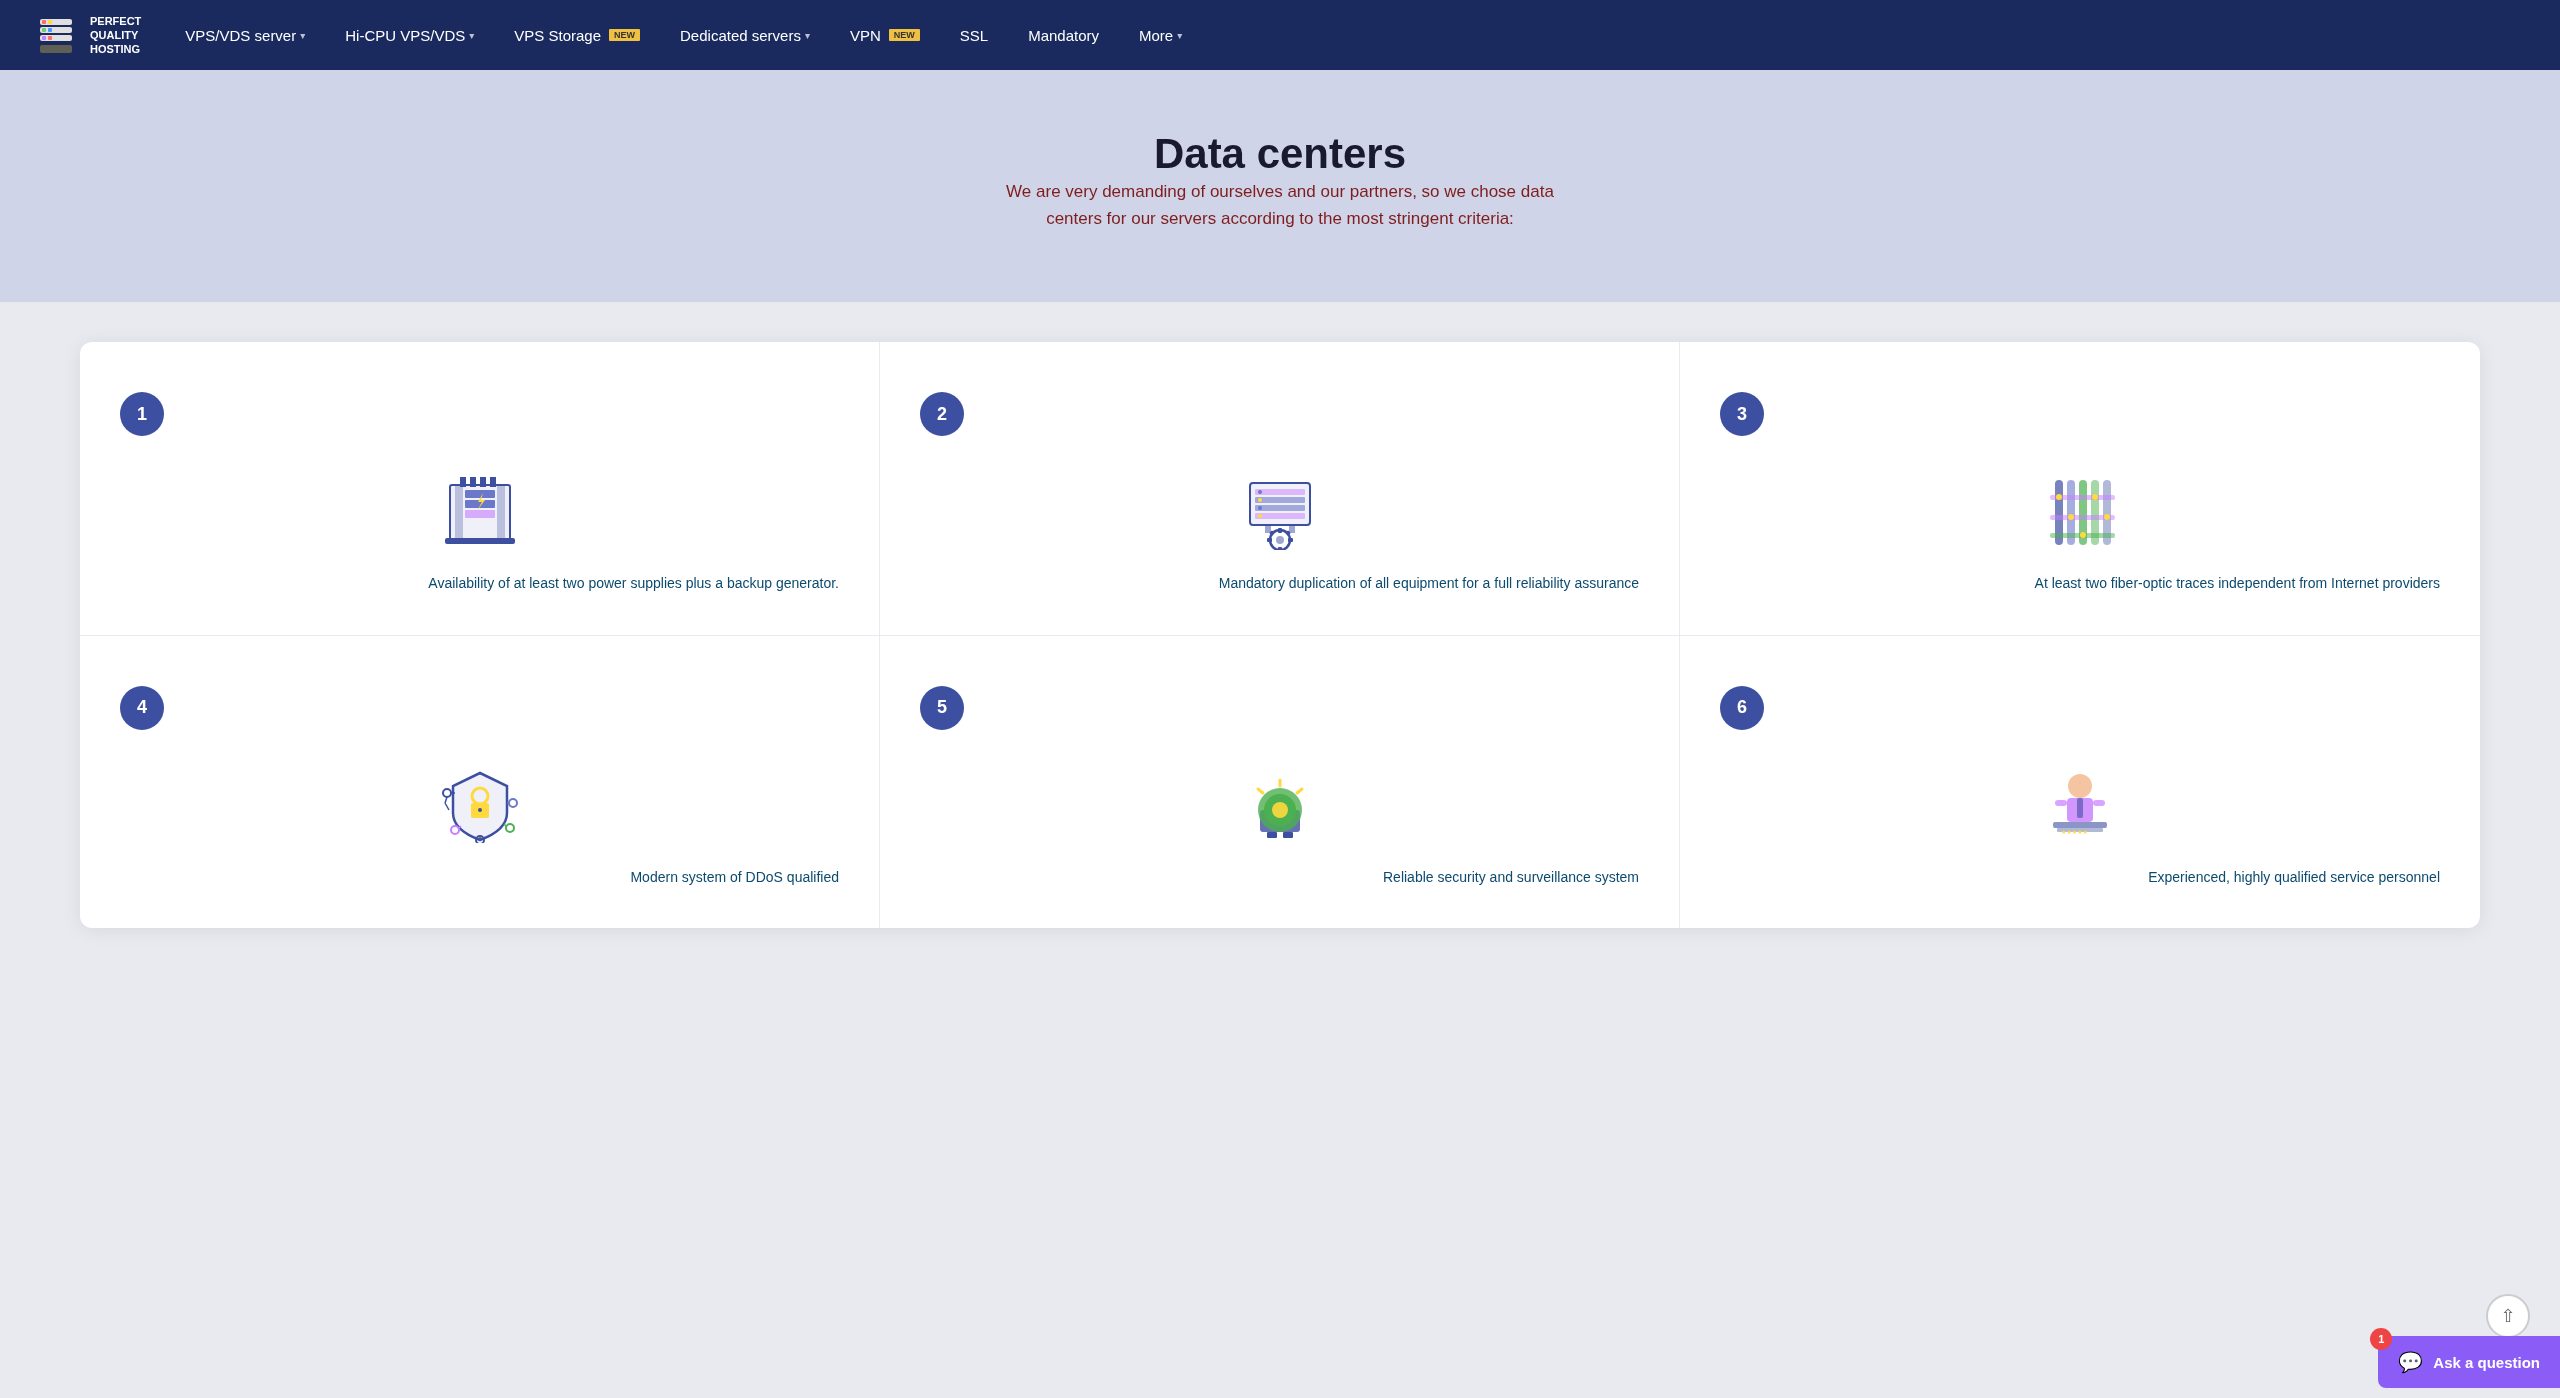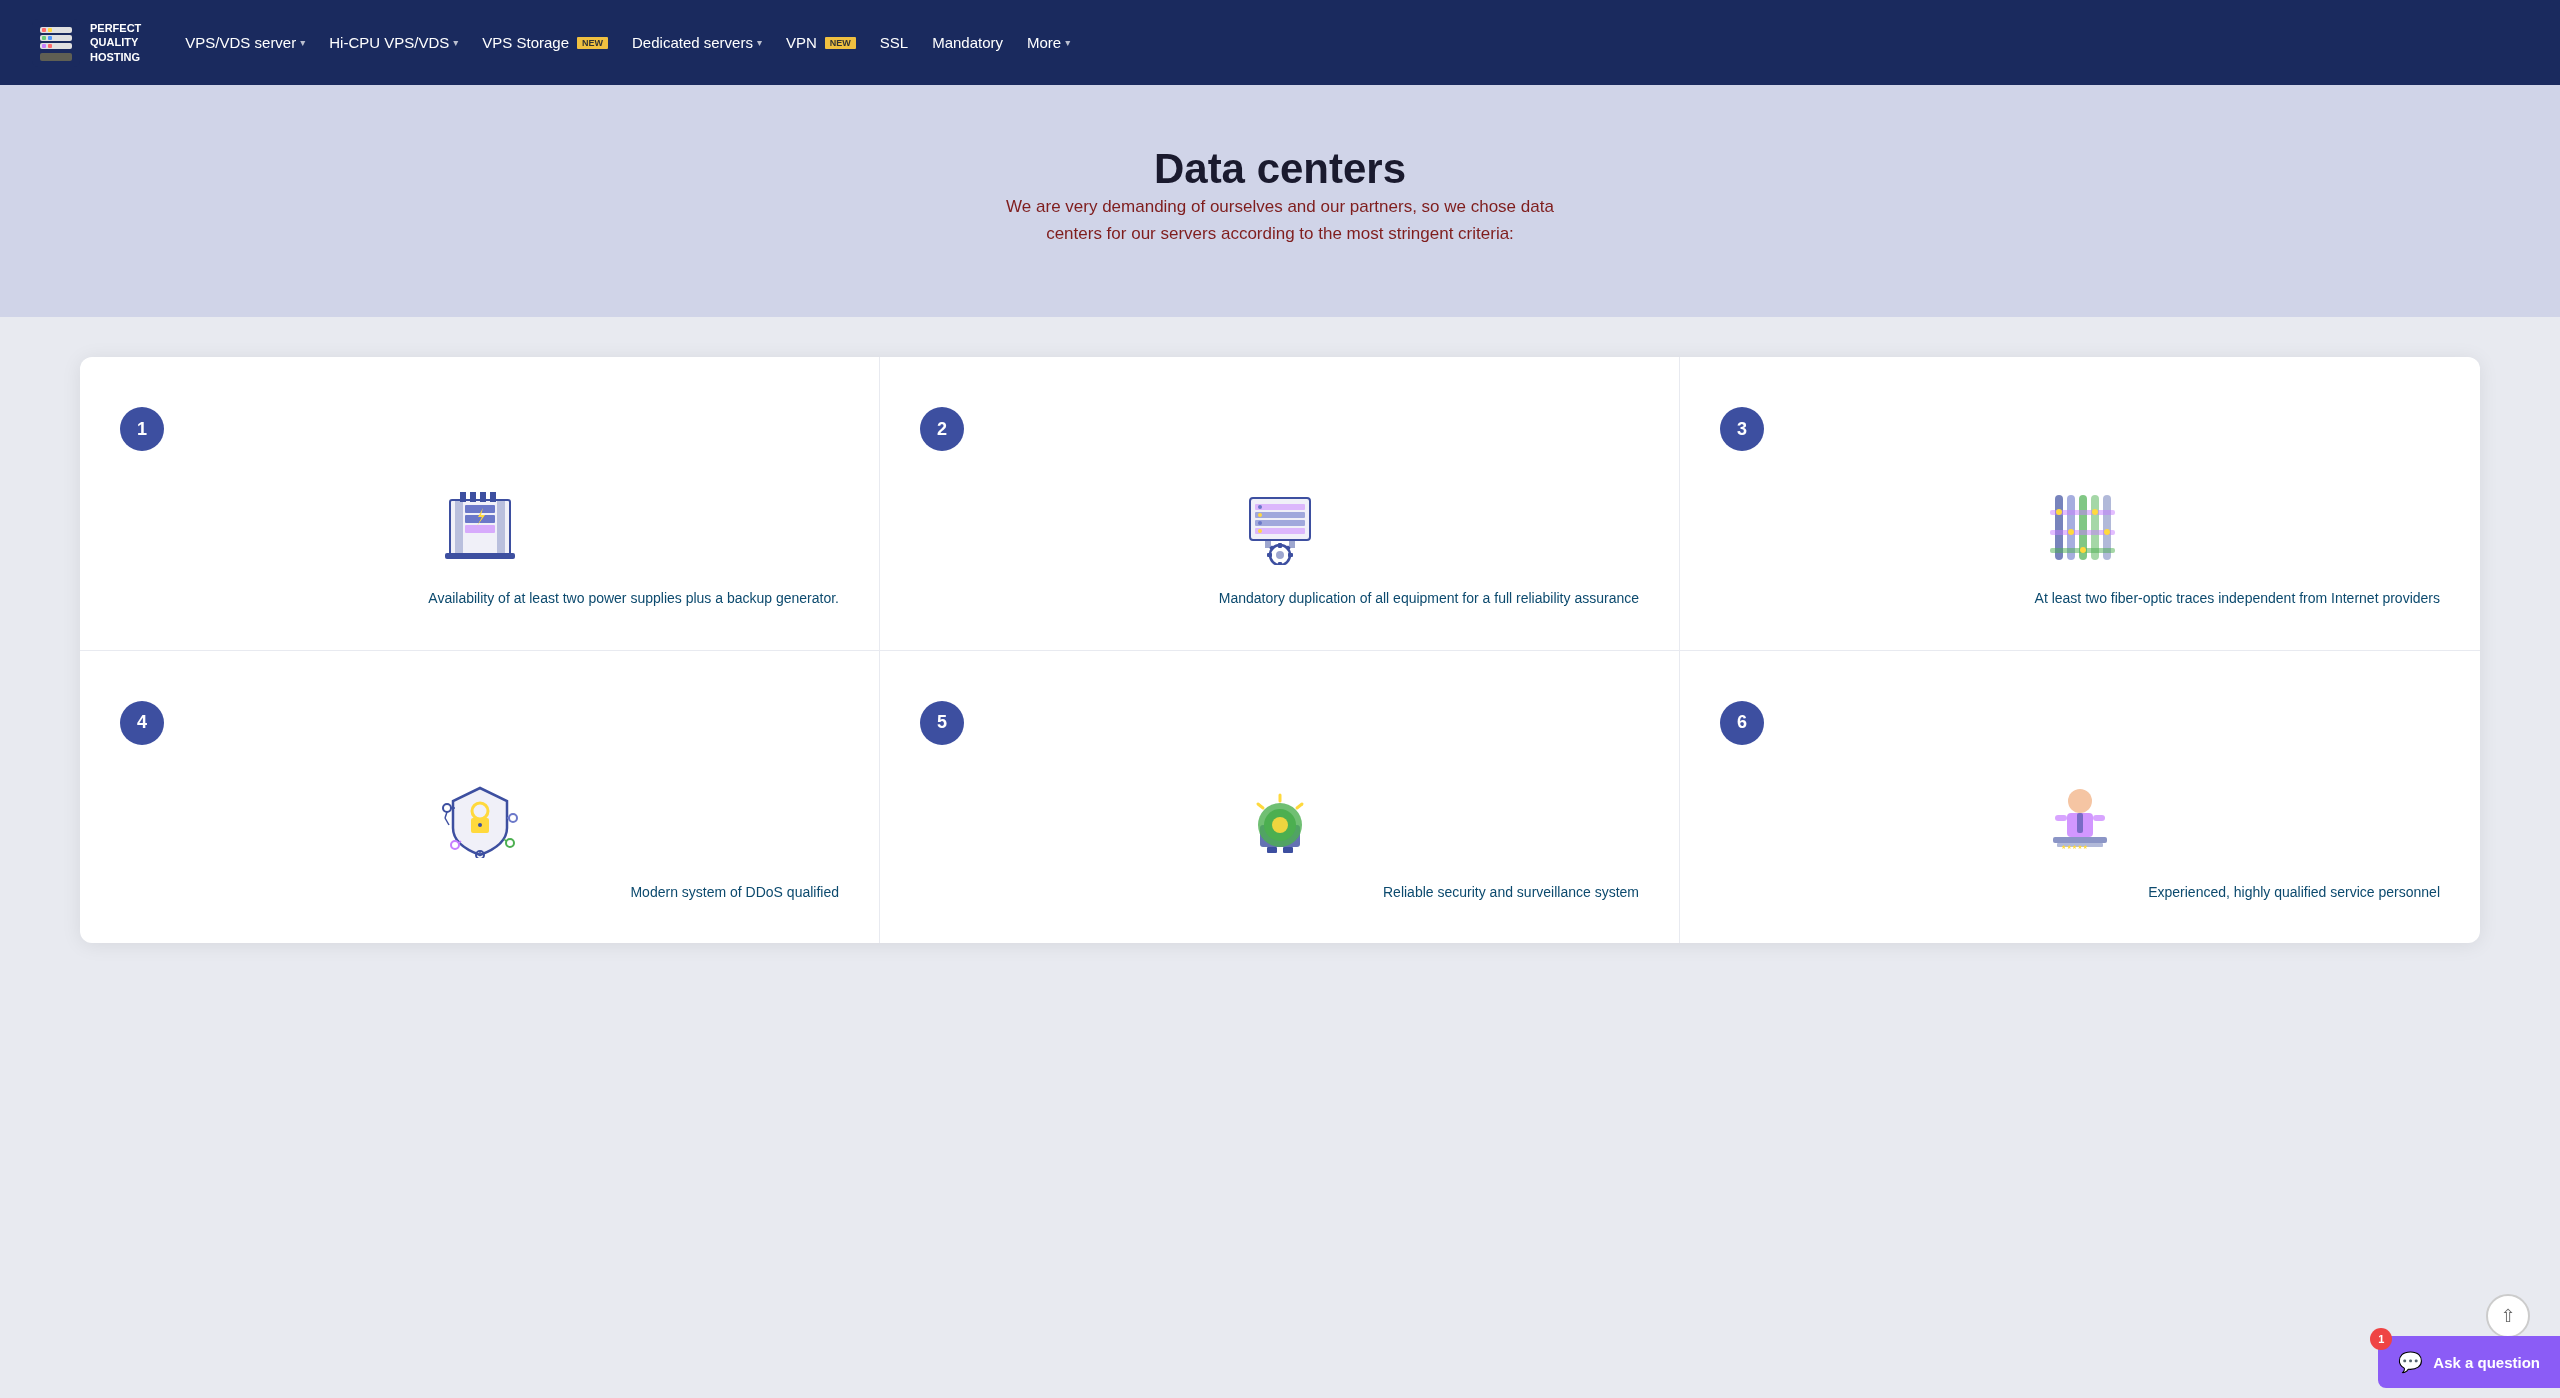--- a/index.html
+++ b/index.html
@@ -4,21 +4,21 @@
   <style>
     * { margin: 0; padding: 0; box-sizing: border-box; }
     body { font-family: -apple-system, BlinkMacSystemFont, 'Segoe UI', sans-serif; background: #e8eaf0; min-height: 100vh; }
 
     
     .navbar {
       background: #1a2a5e;
       display: flex;
       align-items: center;
       padding: 0 32px;
-      height: 85px;
+      height: 70px;
       position: relative;
       z-index: 100;
     }
     .logo-area {
       display: flex;
       align-items: center;
       margin-right: 32px;
       text-decoration: none;
     }
     .logo-icon {
@@ -30,21 +30,21 @@
     .logo-text {
       color: white;
       font-size: 11px;
       font-weight: 700;
       line-height: 1.3;
       text-transform: uppercase;
     }
     .nav-items {
       display: flex;
       align-items: center;
-      gap: 0;
+      gap: 16px;
       flex: 1;
     }
     .nav-item {
       color: white;
       font-size: 15px;
       padding: 8px 12px;
       cursor: pointer;
       display: flex;
       align-items: center;
       gap: 4px;

